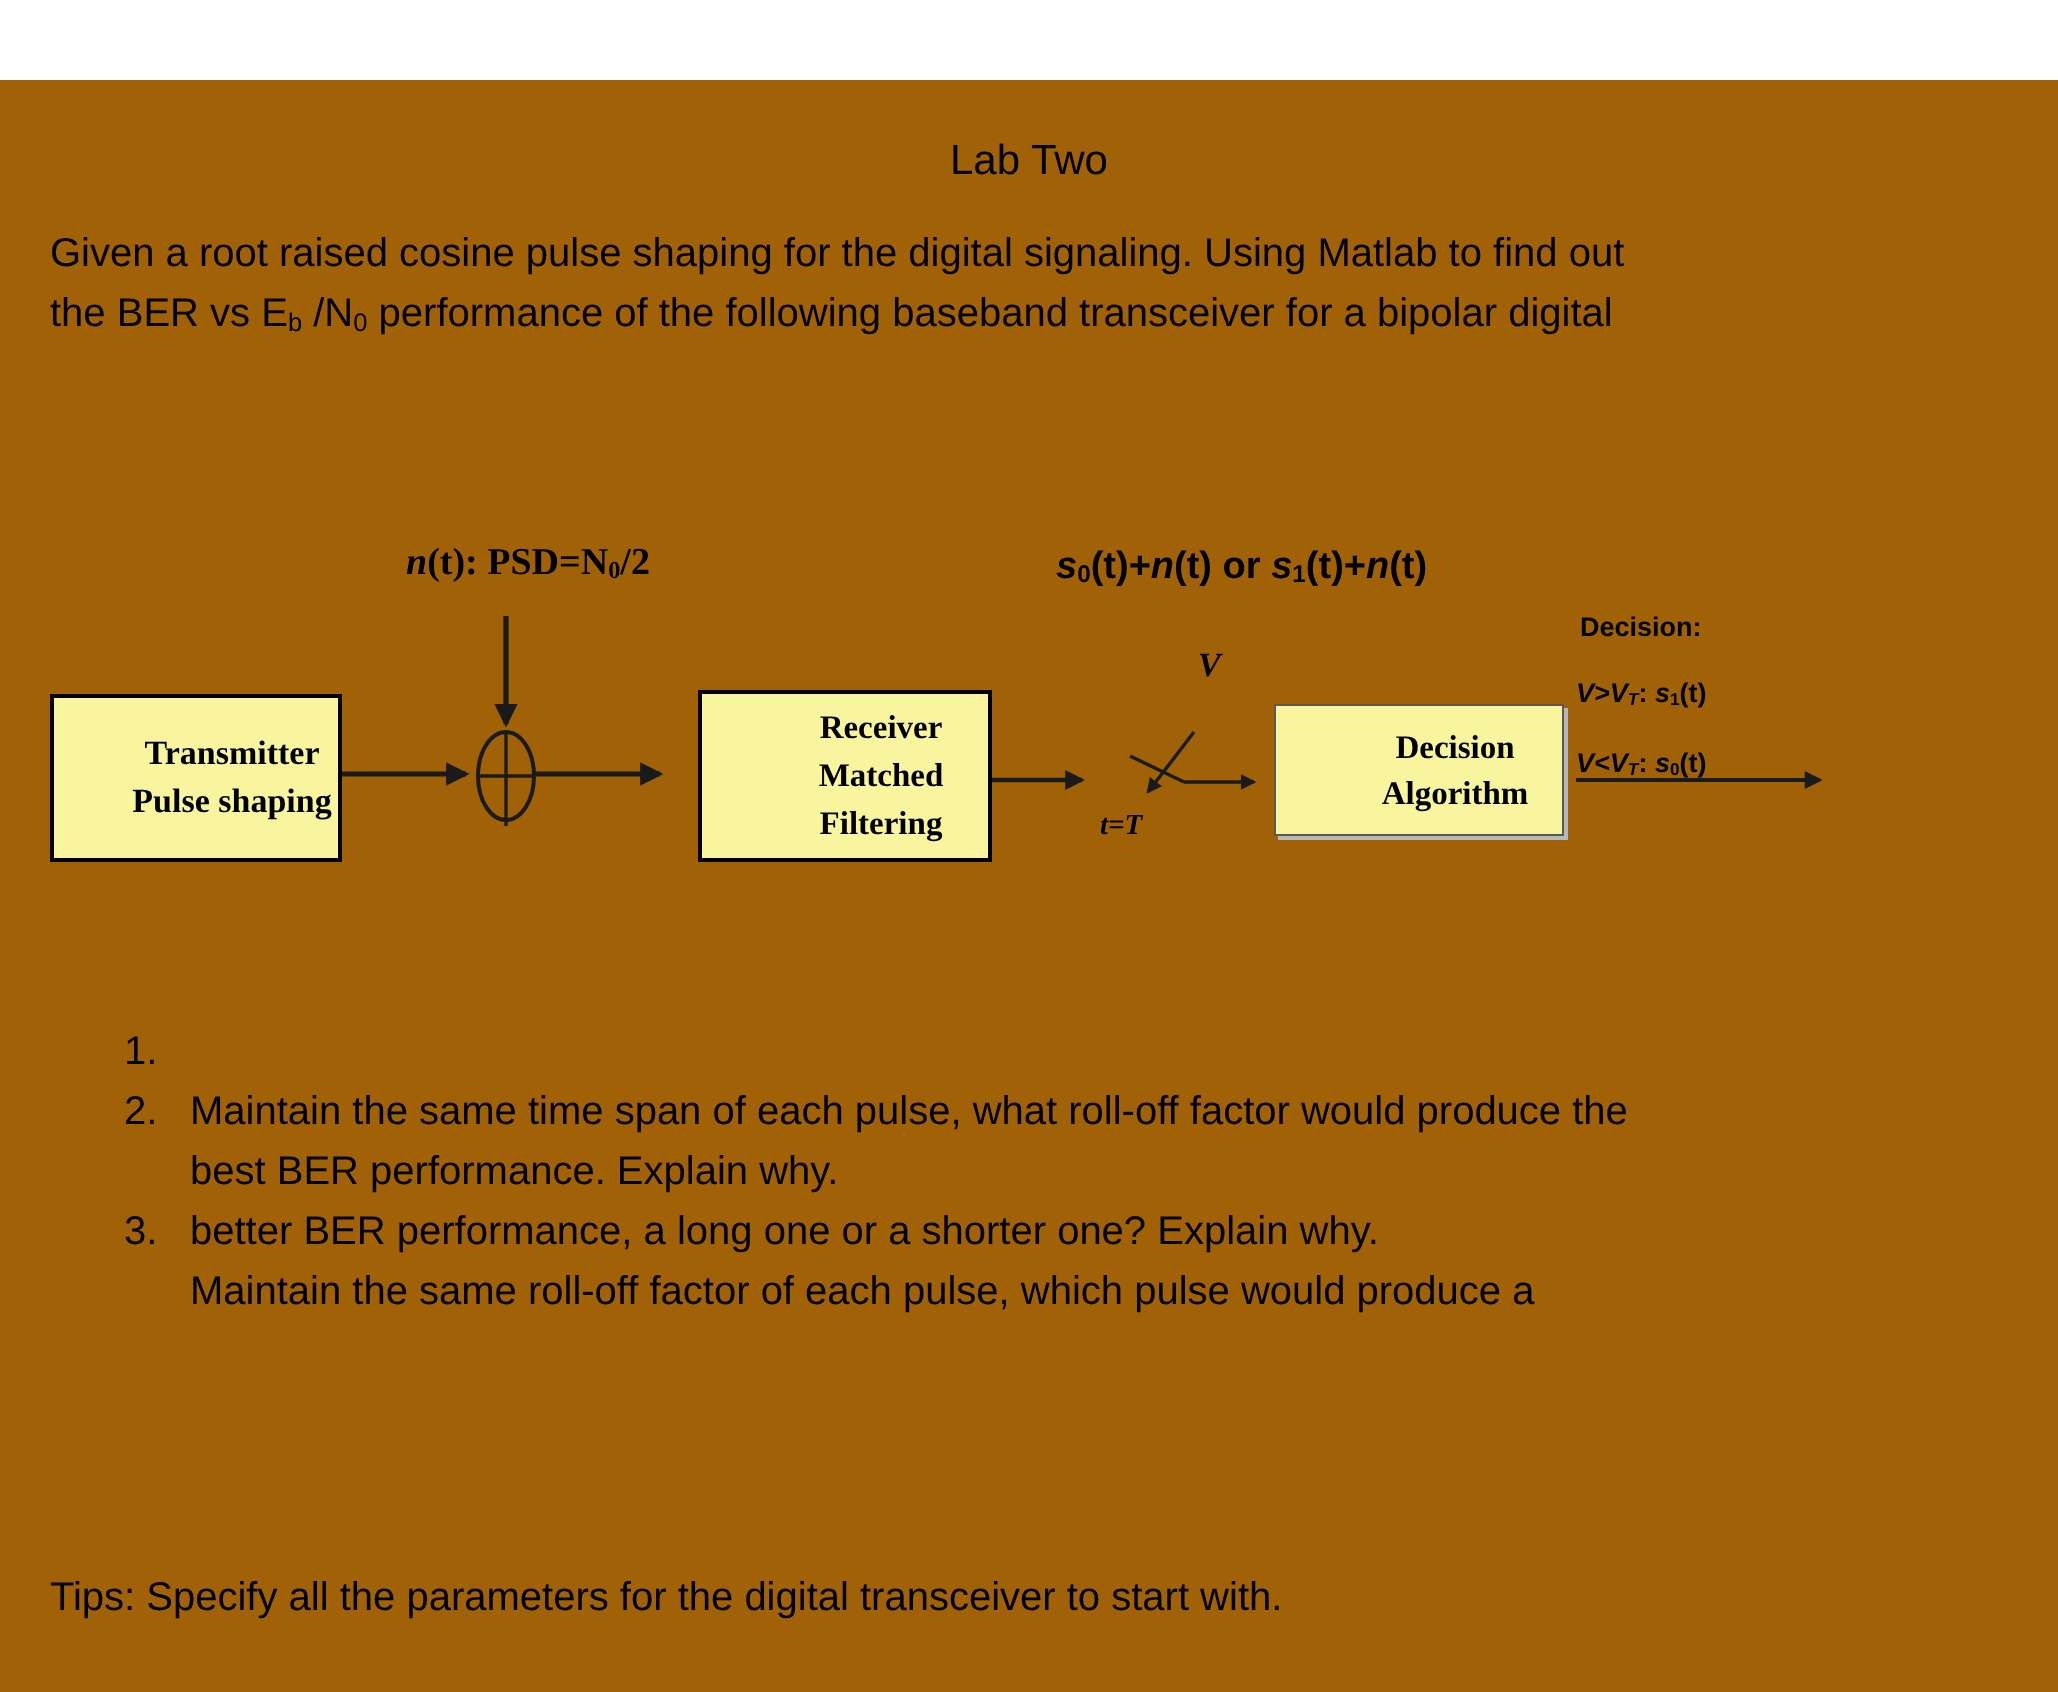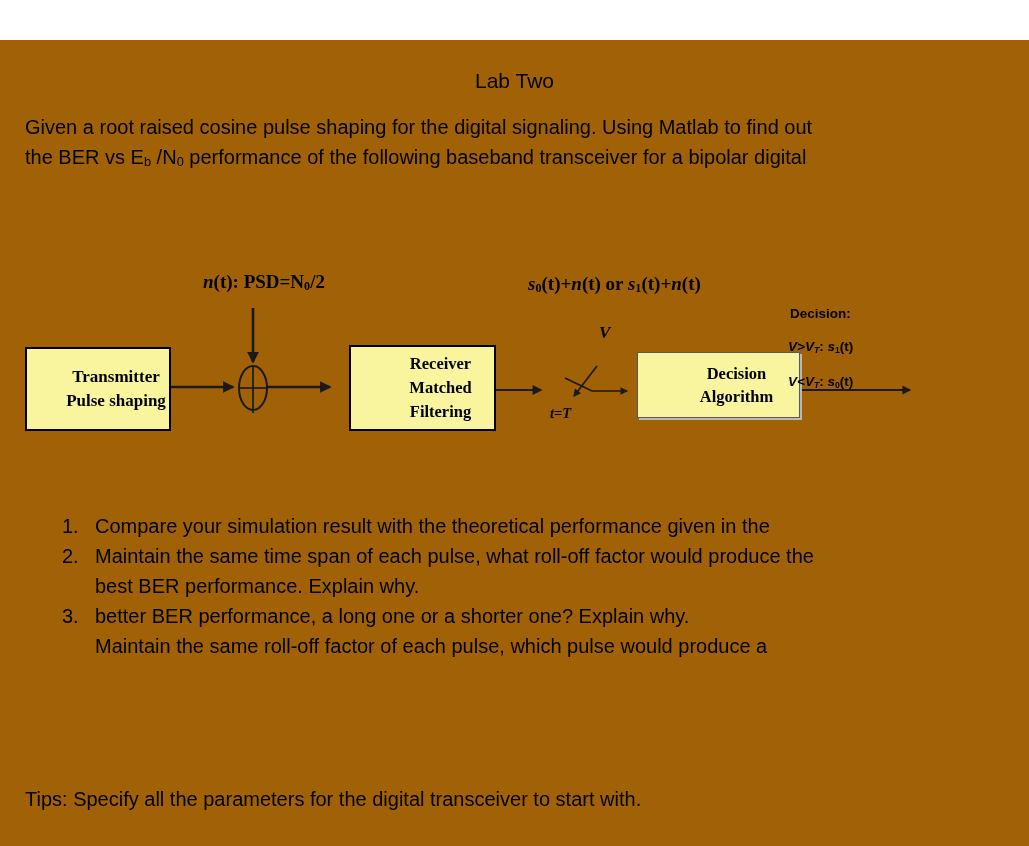--- a/index.html
+++ b/index.html
@@ -30,28 +30,28 @@
     background:var(--block-fill,#f8f59e);
     border:2px solid var(--block-border,#000);
     display:flex;flex-direction:column;align-items:center;justify-content:center;
     font-family:"Liberation Serif",serif;font-weight:bold;
     text-align:center;
     padding-left:36px;
   }
   .block-tx{left:25px;top:307px;width:146px;height:84px;font-size:17px;line-height:24px;}
   .block-rx{left:349px;top:305px;width:147px;height:86px;font-size:16.5px;line-height:24px;}
   .block-decision{
-    left:637px;top:312px;width:163px;height:66px;
+    left:637px;top:312px;width:145px;height:66px;
     border:1.5px solid var(--decision-border,#595959);
     box-shadow:2px 2px 0 #b9b9b9;
     font-size:16.5px;line-height:23px;
   }
   .dlabel{position:absolute;z-index:2;white-space:nowrap;}
   .noise-label{left:203px;top:231px;font-family:"Liberation Serif",serif;font-weight:bold;font-size:19px;}
-  .signal-label{left:528px;top:233px;font-family:Liberation Serif, serif;font-weight:bold;font-size:19px;}
+  .signal-label{left:528px;top:233px;font-family:Liberation Sans, sans-serif;font-weight:bold;font-size:19px;}
   .v-label{left:599px;top:283px;font-family:"Liberation Serif",serif;font-weight:bold;font-style:italic;font-size:17px;}
   .tt-label{left:550px;top:365px;font-family:"Liberation Serif",serif;font-weight:bold;font-style:italic;font-size:14.5px;}
   .decision-heading{left:790px;top:266px;font-size:13.5px;font-weight:bold;}
   .rule{font-size:13.5px;font-weight:bold;}
   .rule1{left:788px;top:299px;}
   .rule2{left:788px;top:334px;}
   
   .questions{
     position:absolute;left:0;top:471px;width:1010px;
     font-size:20px;line-height:30px;
@@ -126,21 +126,20 @@
   </div>
   <div class="block block-decision">
     <div>Decision</div>
     <div>Algorithm</div>
   </div>
 
   <div class="questions">
     <div class="qitem">
       <div class="qnum">1.</div>
       <div class="qtext">
-        <div>Compare your simulation result with the theoretical performance given in the</div>
       </div>
     </div>
     <div class="qitem">
       <div class="qnum">2.</div>
       <div class="qtext">
         <div>Maintain the same time span of each pulse, what roll-off factor would produce the</div>
         <div>best BER performance. Explain why.</div>
       </div>
     </div>
     <div class="qitem">

